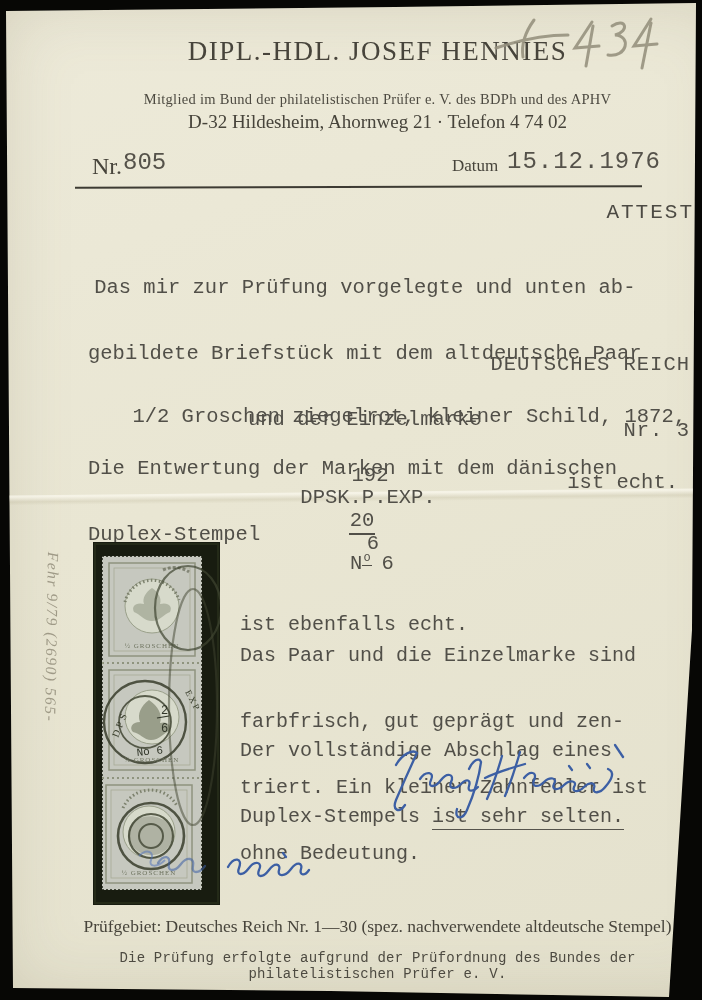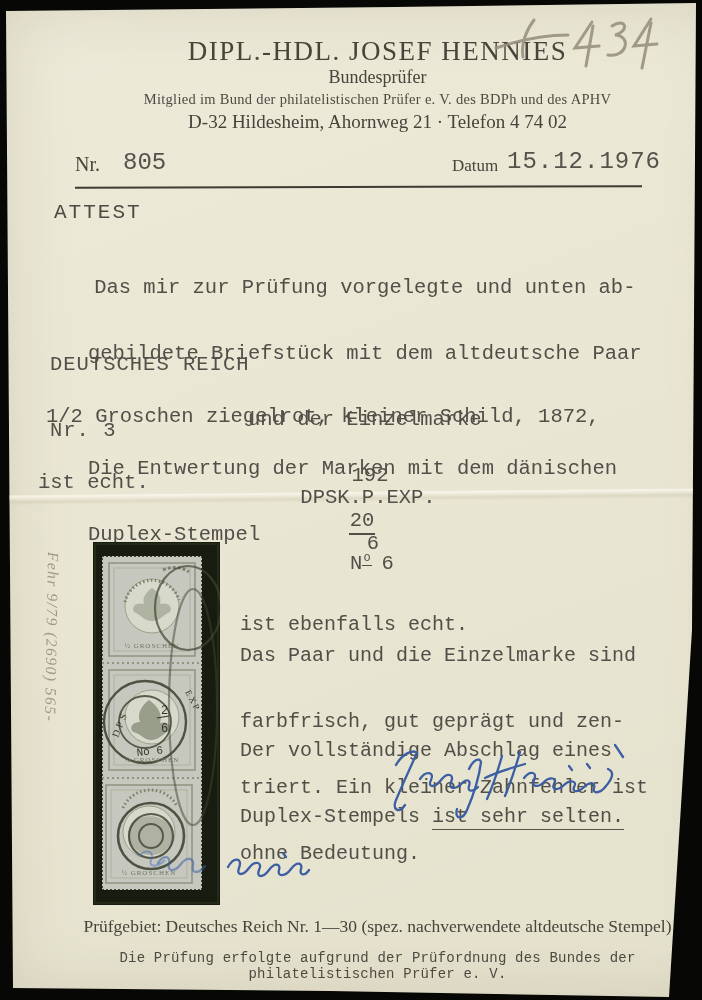--- a/index.html
+++ b/index.html
@@ -14,29 +14,29 @@
           background:linear-gradient(to bottom,rgba(253,251,242,.95) 15%,rgba(167,159,127,.28) 65%,rgba(255,255,255,0) 100%);}
   
   .center-print{position:absolute;left:55px;width:645px;text-align:center;color:#47443b;}
   .lh-title{top:36px;font-size:27px;letter-spacing:1.5px;}
   .lh-role{top:67px;font-size:18px;}
   .lh-member{top:91px;font-size:14.5px;letter-spacing:.3px;color:#4d4a41;}
   .lh-addr{top:111px;font-size:19px;}
   
   .serifsmall{position:absolute;color:#47443b;}
   .mono{font-family:"Liberation Mono","DejaVu Sans Mono",monospace;color:#55524a;}
-  .nr-label{left:75px;top:153px;font-size:20px;}
+  .nr-label{left:92px;top:153px;font-size:24px;}
   .nr-value{position:absolute;left:123px;top:149px;font-size:24px;}
   .date-label{left:452px;top:156px;font-size:17px;}
   .date-value{position:absolute;left:507px;top:148px;font-size:24px;letter-spacing:1px;}
   .rule{position:absolute;left:75px;top:186px;width:567px;height:2px;background:#3d3b33;transform:rotate(-.15deg);}
   
   .tblock{position:absolute;font-family:"Liberation Mono","DejaVu Sans Mono",monospace;
           font-size:20.5px;line-height:22px;color:#514f48;white-space:pre;}
-  .tcenter{left:40px;width:640px;text-align:left;}
+  .tcenter{left:40px;width:640px;text-align:right;}
   .attest{top:202px;font-size:21px;letter-spacing:2px;transform:translateX(14px);color:#4c4a43;}
   .para1{left:88px;top:233px;text-align:center;}
   .subject{top:310px;letter-spacing:1px;transform:translateX(10px);}
   .desc{top:362px;transform:translateX(6px);}
   .para2{left:88px;top:414px;}
   .cline{position:absolute;left:40px;width:640px;text-align:center;
          font-family:"Liberation Mono","DejaVu Sans Mono",monospace;font-size:20.5px;color:#514f48;}
   .c-192{top:464px;transform:translateX(10px);}
   .c-dpsk{top:486px;transform:translateX(8px);}
   .c-num{top:509px;transform:translateX(2px);}
@@ -62,21 +62,20 @@
   .foot2{top:950px;font-size:14px;letter-spacing:.2px;color:#4d4a41;font-family:Liberation Mono, monospace;}
 </style>
 </head>
 <body>
 
 <div class="stage">
   <div class="paper">
     <div class="crease"></div>
 
     <div class="center-print lh-title">DIPL.-HDL. JOSEF HENNIES</div>
-    <div class="center-print lh-role">Bundesprüfer</div>
     <div class="center-print lh-member">Mitglied im Bund der philatelistischen Prüfer e. V. des BDPh und des APHV</div>
     <div class="center-print lh-addr">D-32 Hildesheim, Ahornweg 21 · Telefon 4 74 02</div>
 
     <svg class="hand-svg" style="left:488px;top:2px" width="210" height="75" viewBox="0 0 210 75" role="img" aria-label="I 434">
       <g fill="none" stroke="#95907d" stroke-width="3" stroke-linecap="round" opacity=".88">
         <path d="M 8 46 C 38 36 62 33 80 33"></path>
         <path d="M 46 18 C 38 29 33 42 35 55"></path>
         <path d="M 104 20 L 87 46 L 111 44"></path>
         <path d="M 105 24 L 98 64"></path>
         <path d="M 124 24 C 138 15 142 29 127 33 C 144 34 139 56 120 53"></path>

